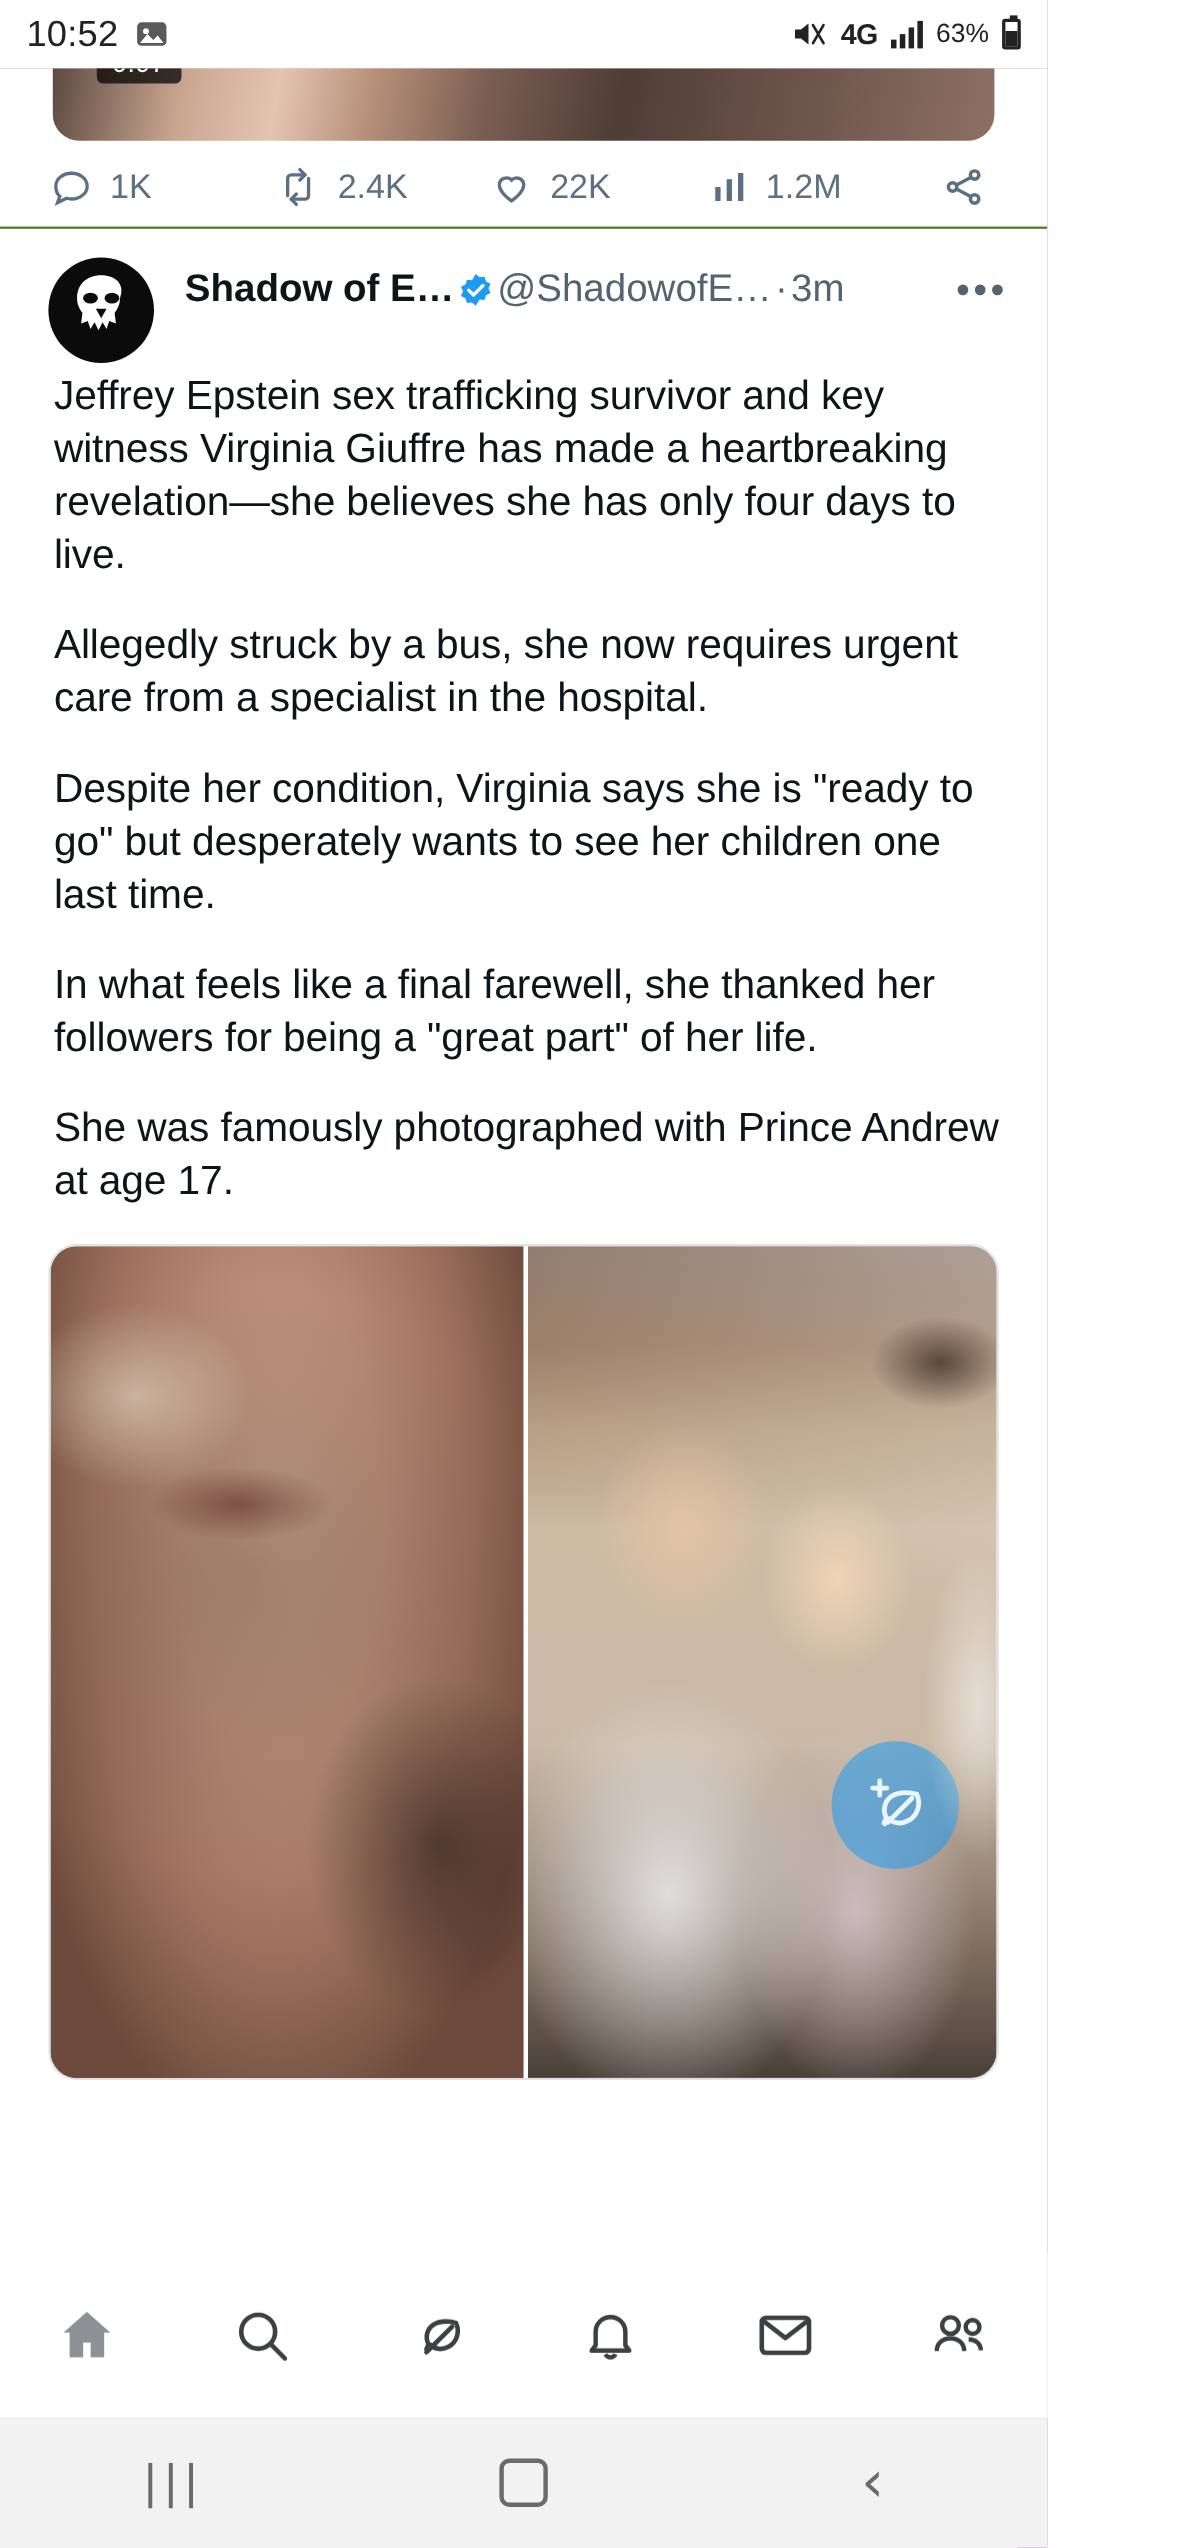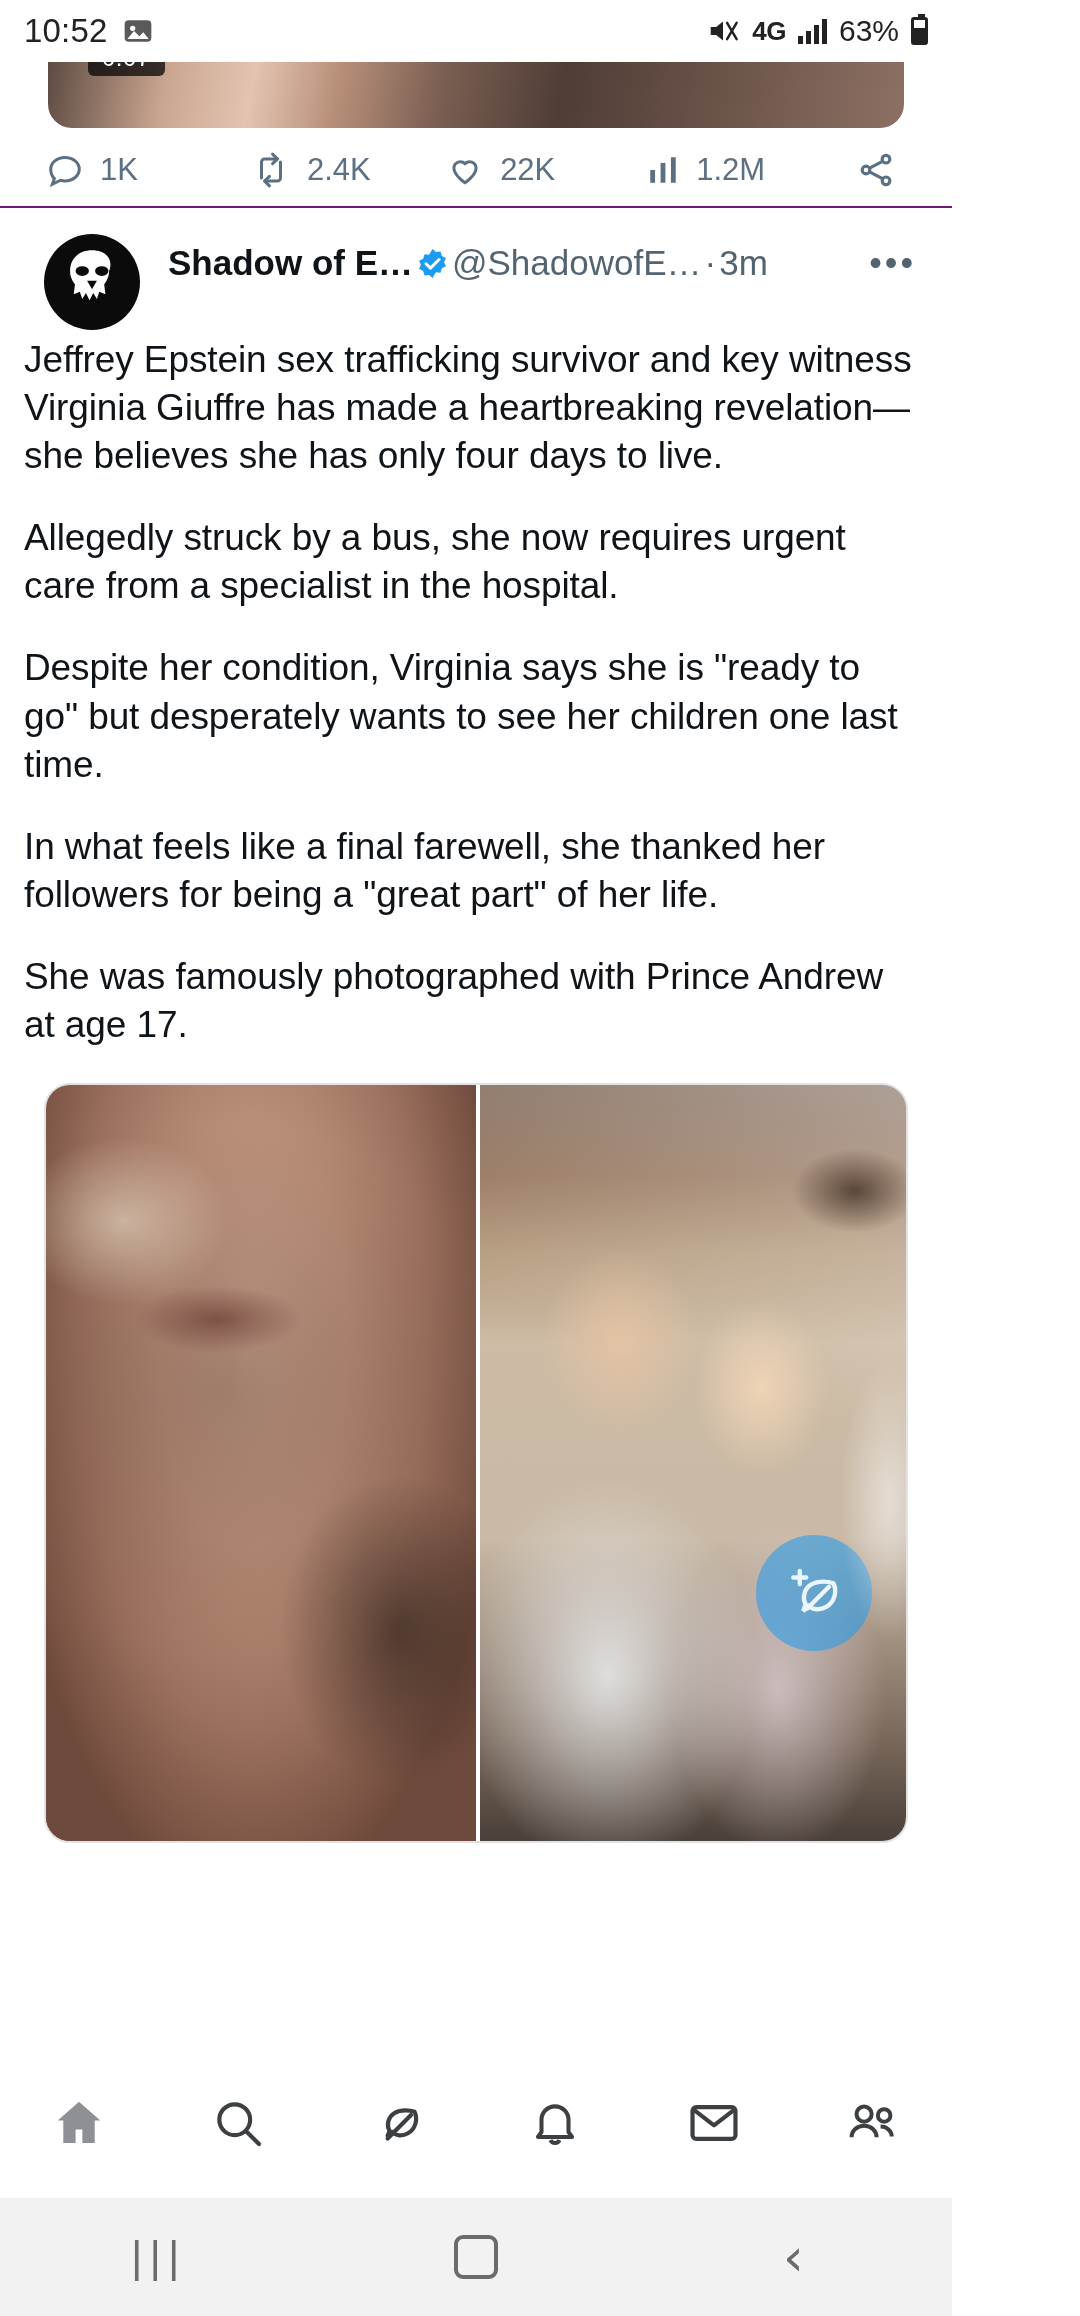--- a/index.html
+++ b/index.html
@@ -39,21 +39,21 @@
     letter-spacing: 0.2px;
     color: #222;
   }
   .status-right {
     margin-left: auto;
     display: flex;
     align-items: center;
     gap: 12px;
   }
   .status-battery-text {
-    font-size: 30px;
+    font-size: 24px;
     color: #222;
   }
   .net-label {
     font-size: 26px;
     font-weight: bold;
     color: #222;
     letter-spacing: -0.5px;
   }
   .signal-bars {
     display: flex;
@@ -90,21 +90,21 @@
   .feed {
     flex: 1 1 auto;
     position: relative;
     overflow: hidden;
     background: #ffffff;
   }
 
   
   .prev-post {
     padding: 0 0 10px 0;
-    border-bottom: 2px solid #701a75;
+    border-bottom: 2px solid #4d7c0f;
   }
   .prev-media {
     margin: 0 48px;
     height: 66px;
     border-radius: 0 0 24px 24px;
     overflow: hidden;
     position: relative;
     background: linear-gradient(100deg,#5d4a42 0%, #caa690 14%, #e3c4b1 24%, #b78f79 34%, #7a5e52 46%, #4f3d36 60%, #6b5349 78%, #8d7064 100%);
   }
   .prev-media .dur {
@@ -182,21 +182,21 @@
     white-space: nowrap;
   }
   .more-ico {
     margin-left: auto;
     color: #536471;
     font-size: 36px;
     letter-spacing: 3px;
     padding-right: 6px;
   }
   .post-body {
-    padding: 4px 40px 0 24px;
+    padding: 4px 40px 0 49px;
     margin-top: -52px;
     padding-top: 58px;
   }
   .post-body p {
     font-size: 37px;
     line-height: 1.30;
     color: #0f1419;
     margin: 0 0 34px 0;
     letter-spacing: -0.1px;
   }

